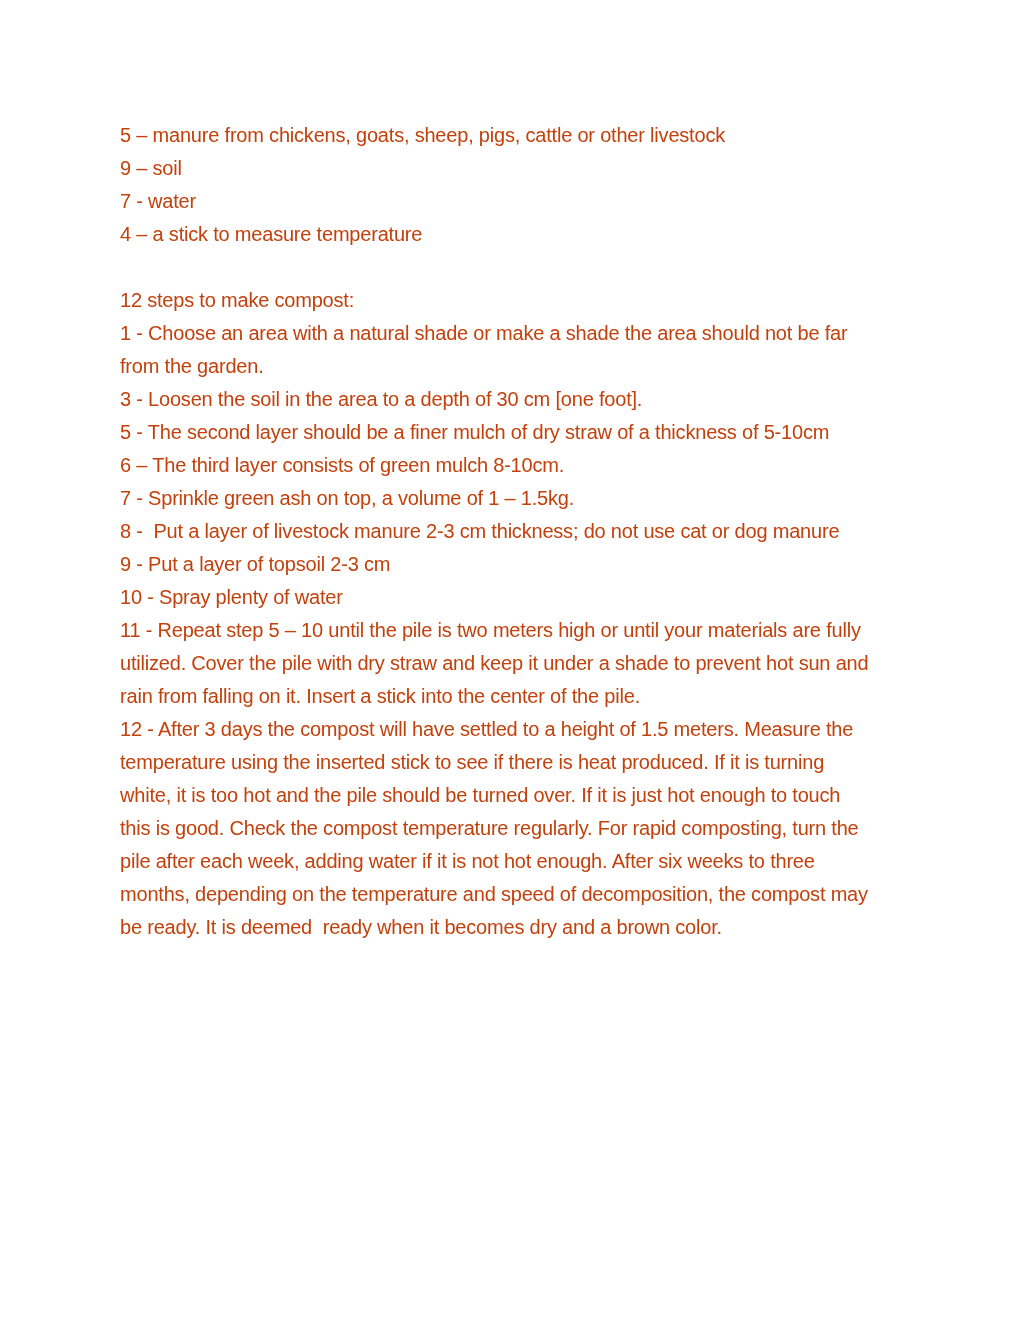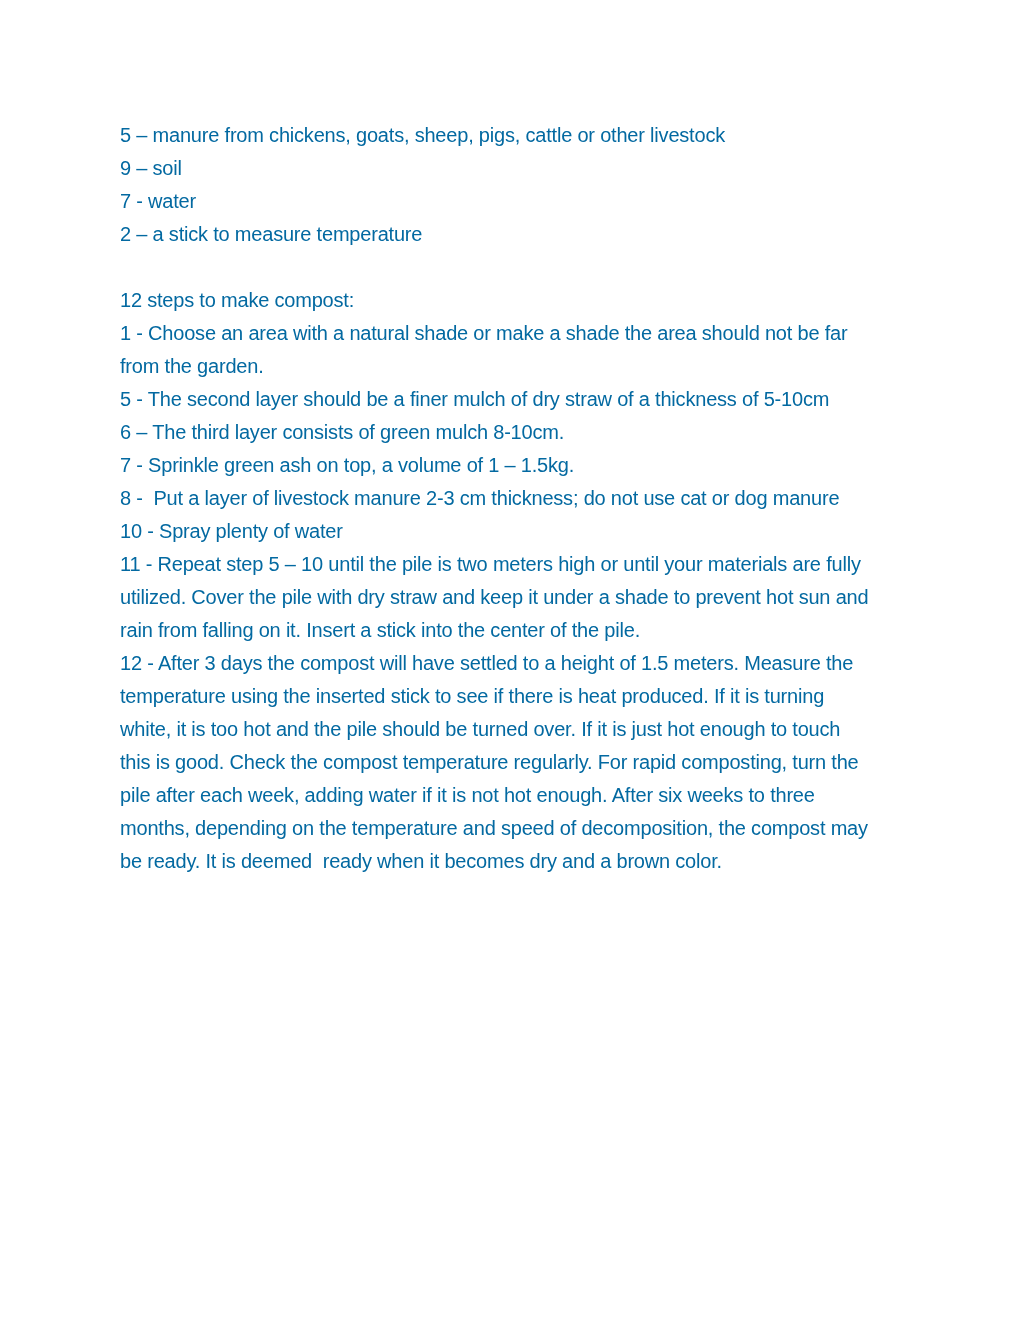--- a/index.html
+++ b/index.html
@@ -15,21 +15,21 @@
   }
   .page {
     box-sizing: border-box;
     width: 1024px;
     height: 1325px;
     background: #ffffff;
     padding: 119px 104px 0 120px;
   }
   .doc-text {
     width: 752px;
-    color: #0369a1;
+    color: #c2410c;
     font-size: 20px;
     line-height: 33px;
     letter-spacing: -0.2px;
     text-align: left;
   }
   .doc-text p {
     margin: 0;
     padding: 0;
     white-space: pre-wrap;
   }
@@ -39,29 +39,31 @@
 </style>
 </head>
 <body>
 
 <div class="page">
   <div class="doc-text">
 
     <p>5 – manure from chickens, goats, sheep, pigs, cattle or other livestock</p>
     <p>9 – soil</p>
     <p>7 - water</p>
-    <p>2 – a stick to measure temperature</p>
+    <p>4 – a stick to measure temperature</p>
 
     <div class="spacer"></div>
 
     <p>12 steps to make compost:</p>
 
     <p>1 - Choose an area with a natural shade or make a shade the area should not be far from the garden.</p>
+    <p>3 - Loosen the soil in the area to a depth of 30 cm [one foot].</p>
     <p>5 - The second layer should be a finer mulch of dry straw of a thickness of 5-10cm</p>
     <p>6 – The third layer consists of green mulch 8-10cm.</p>
     <p>7 - Sprinkle green ash on top, a volume of 1 – 1.5kg.</p>
     <p>8 -  Put a layer of livestock manure 2-3 cm thickness; do not use cat or dog manure</p>
+    <p>9 - Put a layer of topsoil 2-3 cm</p>
     <p>10 - Spray plenty of water</p>
     <p>11 - Repeat step 5 – 10 until the pile is two meters high or until your materials are fully utilized. Cover the pile with dry straw and keep it under a shade to prevent hot sun and rain from falling on it. Insert a stick into the center of the pile.</p>
     <p>12 - After 3 days the compost will have settled to a height of 1.5 meters. Measure the temperature using the inserted stick to see if there is heat produced. If it is turning white, it is too hot and the pile should be turned over. If it is just hot enough to touch this is good. Check the compost temperature regularly. For rapid composting, turn the pile after each week, adding water if it is not hot enough. After six weeks to three months, depending on the temperature and speed of decomposition, the compost may be ready. It is deemed  ready when it becomes dry and a brown color.</p>
 
   </div>
 </div>
 
 </body></html>

